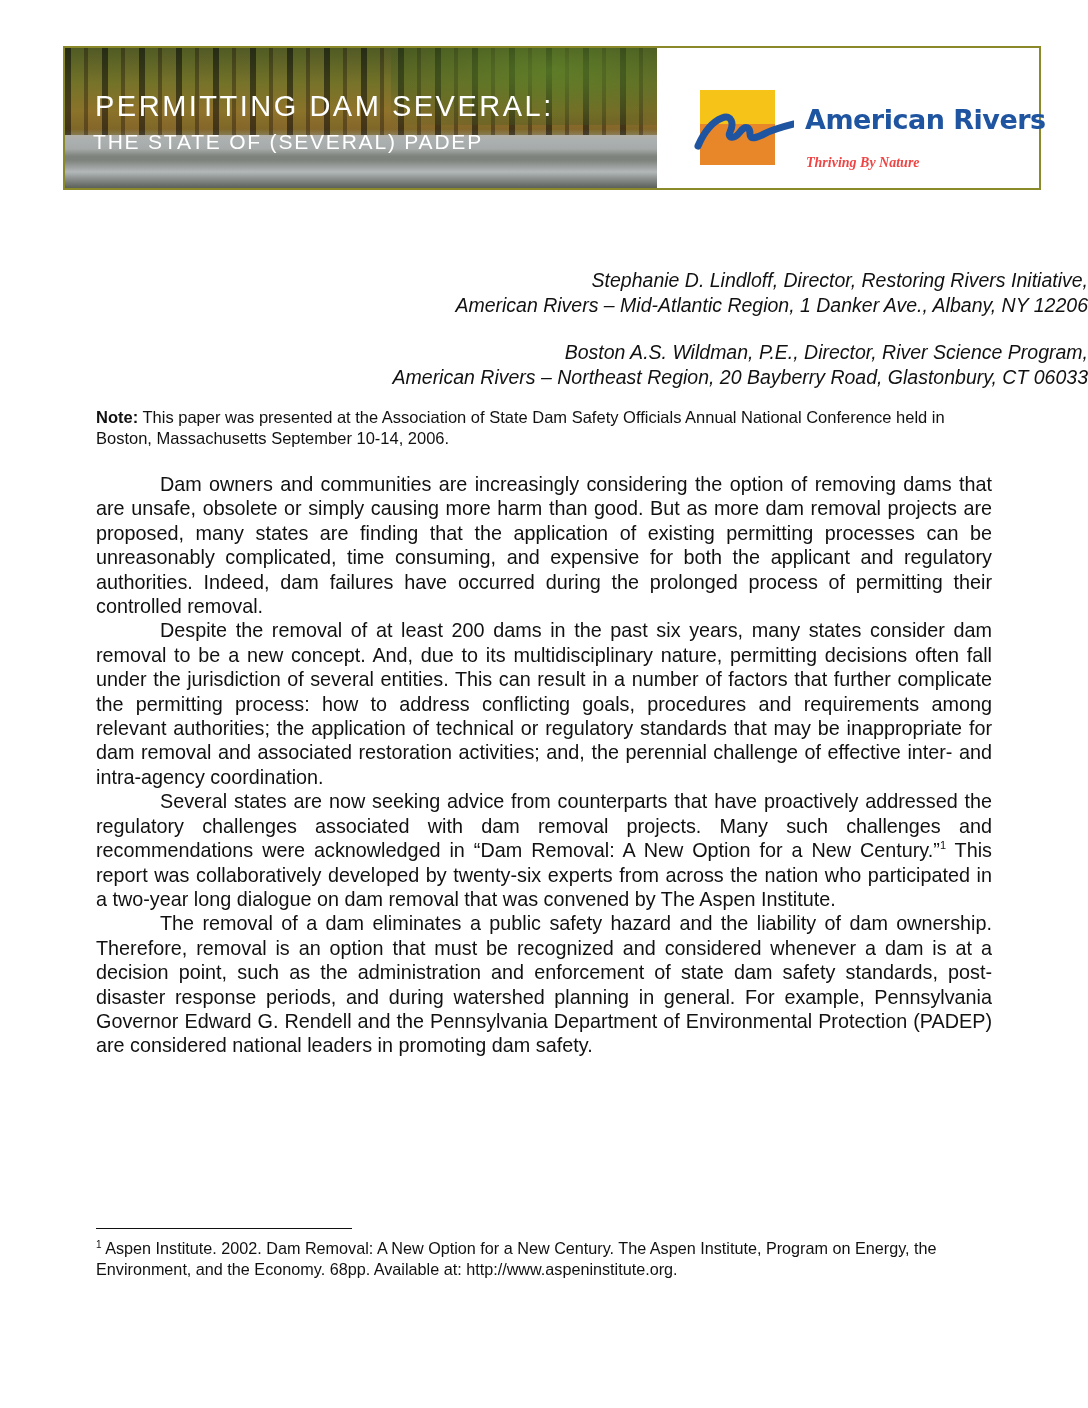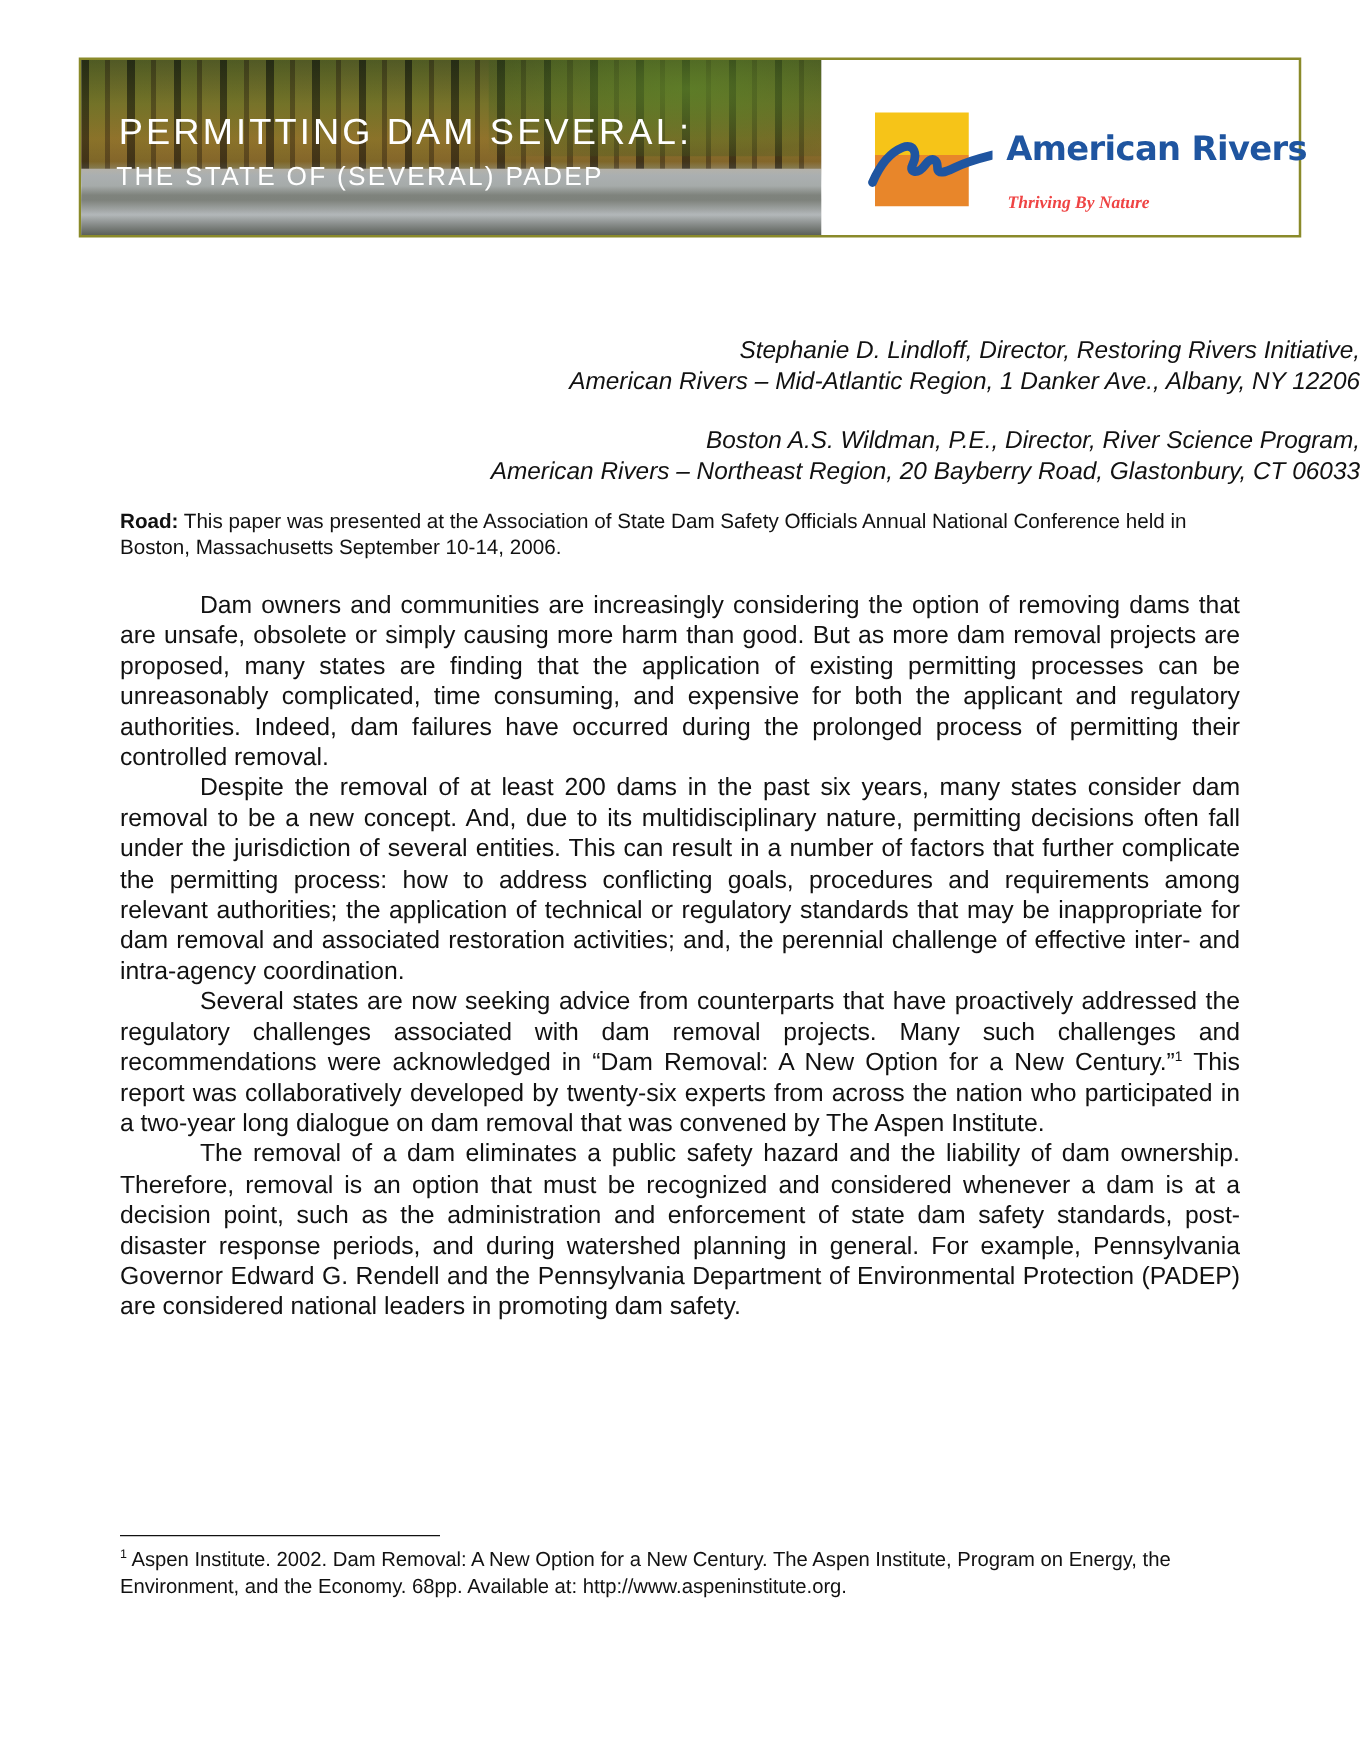--- a/index.html
+++ b/index.html
@@ -75,21 +75,21 @@
   <div class="author-block">
     <div>Stephanie D. Lindloff, Director, Restoring Rivers Initiative,</div>
     <div>American Rivers – Mid-Atlantic Region, 1 Danker Ave., Albany, NY  12206</div>
   </div>
   <div class="author-block">
     <div>Boston A.S. Wildman, P.E., Director, River Science Program,</div>
     <div>American Rivers – Northeast Region, 20 Bayberry Road, Glastonbury, CT  06033</div>
   </div>
 </div>
 
-<div class="note"><b>Road:</b><span> This paper was presented at the Association of State Dam Safety Officials Annual National Conference held in Boston, Massachusetts September 10-14, 2006.</span></div>
+<div class="note"><b>Note:</b><span> This paper was presented at the Association of State Dam Safety Officials Annual National Conference held in Boston, Massachusetts September 10-14, 2006.</span></div>
 
 <div class="body">
   <p>Dam owners and communities are increasingly considering the option of removing dams that are unsafe, obsolete or simply causing more harm than good.  But as more dam removal projects are proposed, many states are finding that the application of existing permitting processes can be unreasonably complicated, time consuming, and expensive for both the applicant and regulatory authorities.  Indeed, dam failures have occurred during the prolonged process of permitting their controlled removal.</p>
   <p>Despite the removal of at least 200 dams in the past six years, many states consider dam removal to be a new concept.  And, due to its multidisciplinary nature, permitting decisions often fall under the jurisdiction of several entities.  This can result in a number of factors that further complicate the permitting process: how to address conflicting goals, procedures and requirements among relevant authorities; the application of technical or regulatory standards that may be inappropriate for dam removal and associated restoration activities; and, the perennial challenge of effective inter- and intra-agency coordination.</p>
   <p><span>Several states are now seeking advice from counterparts that have proactively addressed the regulatory challenges associated with dam removal projects.  Many such challenges and recommendations were acknowledged in “Dam Removal: A New Option for a New Century.”</span><sup>1</sup><span>  This report was collaboratively developed by twenty-six experts from across the nation who participated in a two-year long dialogue on dam removal that was convened by The Aspen Institute.</span></p>
   <p>The removal of a dam eliminates a public safety hazard and the liability of dam ownership.  Therefore, removal is an option that must be recognized and considered whenever a dam is at a decision point, such as the administration and enforcement of state dam safety standards, post-disaster response periods, and during watershed planning in general.  For example, Pennsylvania Governor Edward G. Rendell and the Pennsylvania Department of Environmental Protection (PADEP) are considered national leaders in promoting dam safety.</p>
 </div>
 
 <div class="footnote-rule"></div>
 <div class="footnote"><sup>1</sup><span> Aspen Institute.  2002.  Dam Removal: A New Option for a New Century.  The Aspen Institute, Program on Energy, the Environment, and the Economy.  68pp.  Available at: http://www.aspeninstitute.org.</span></div>

